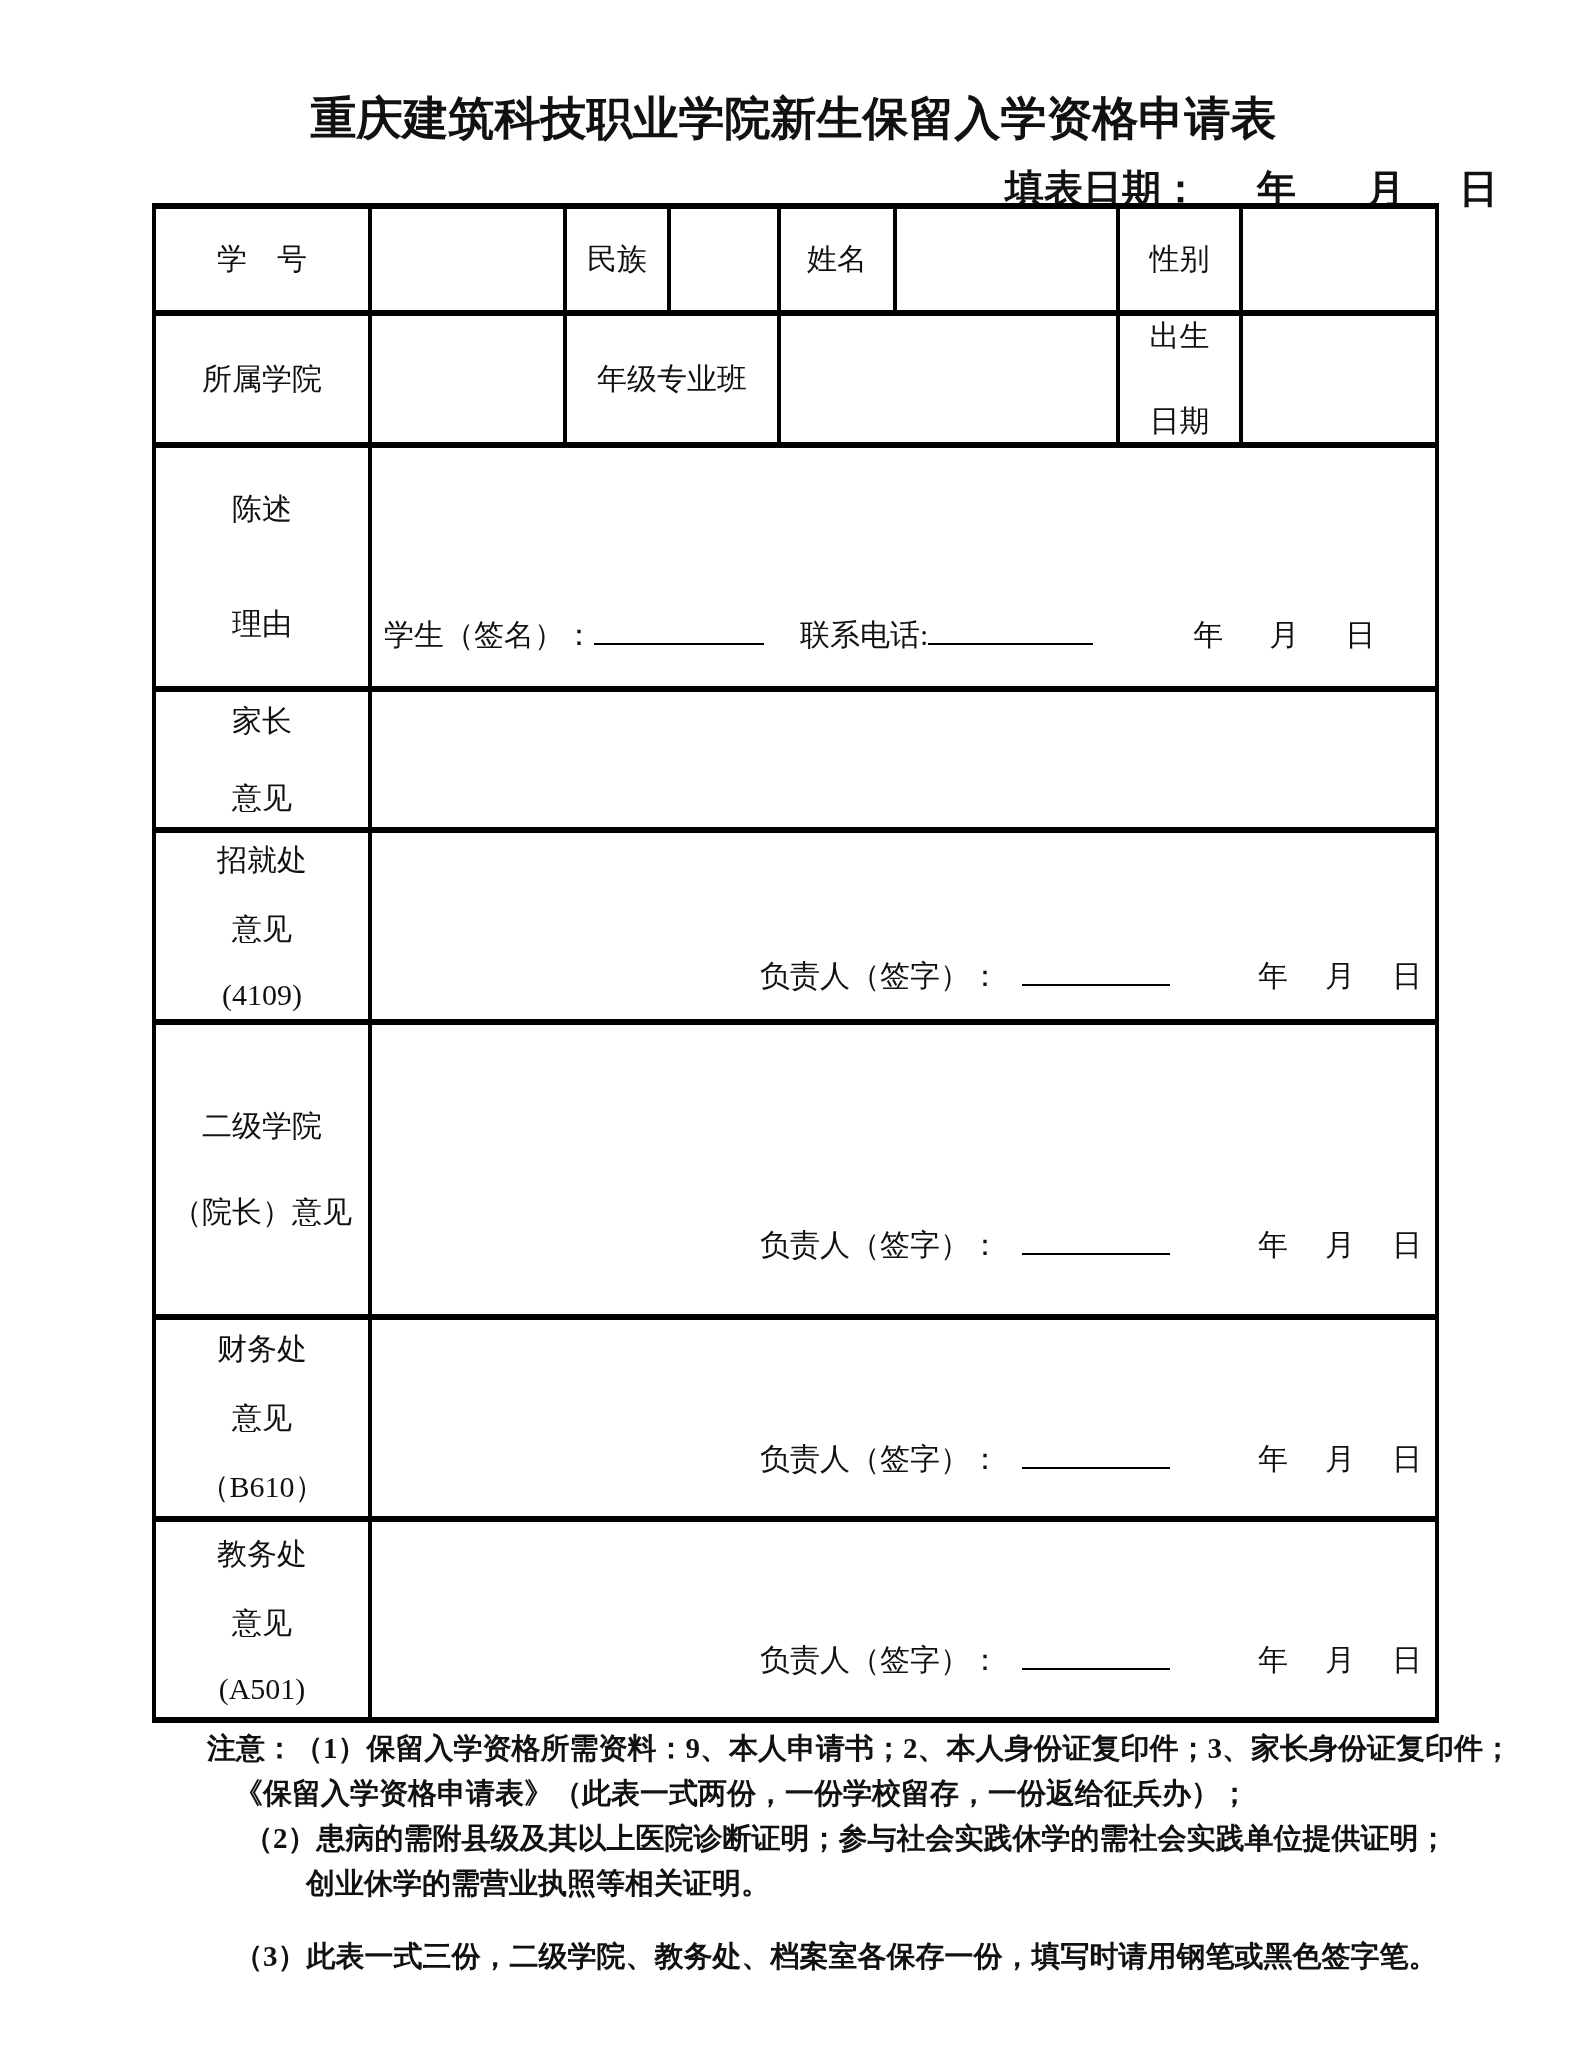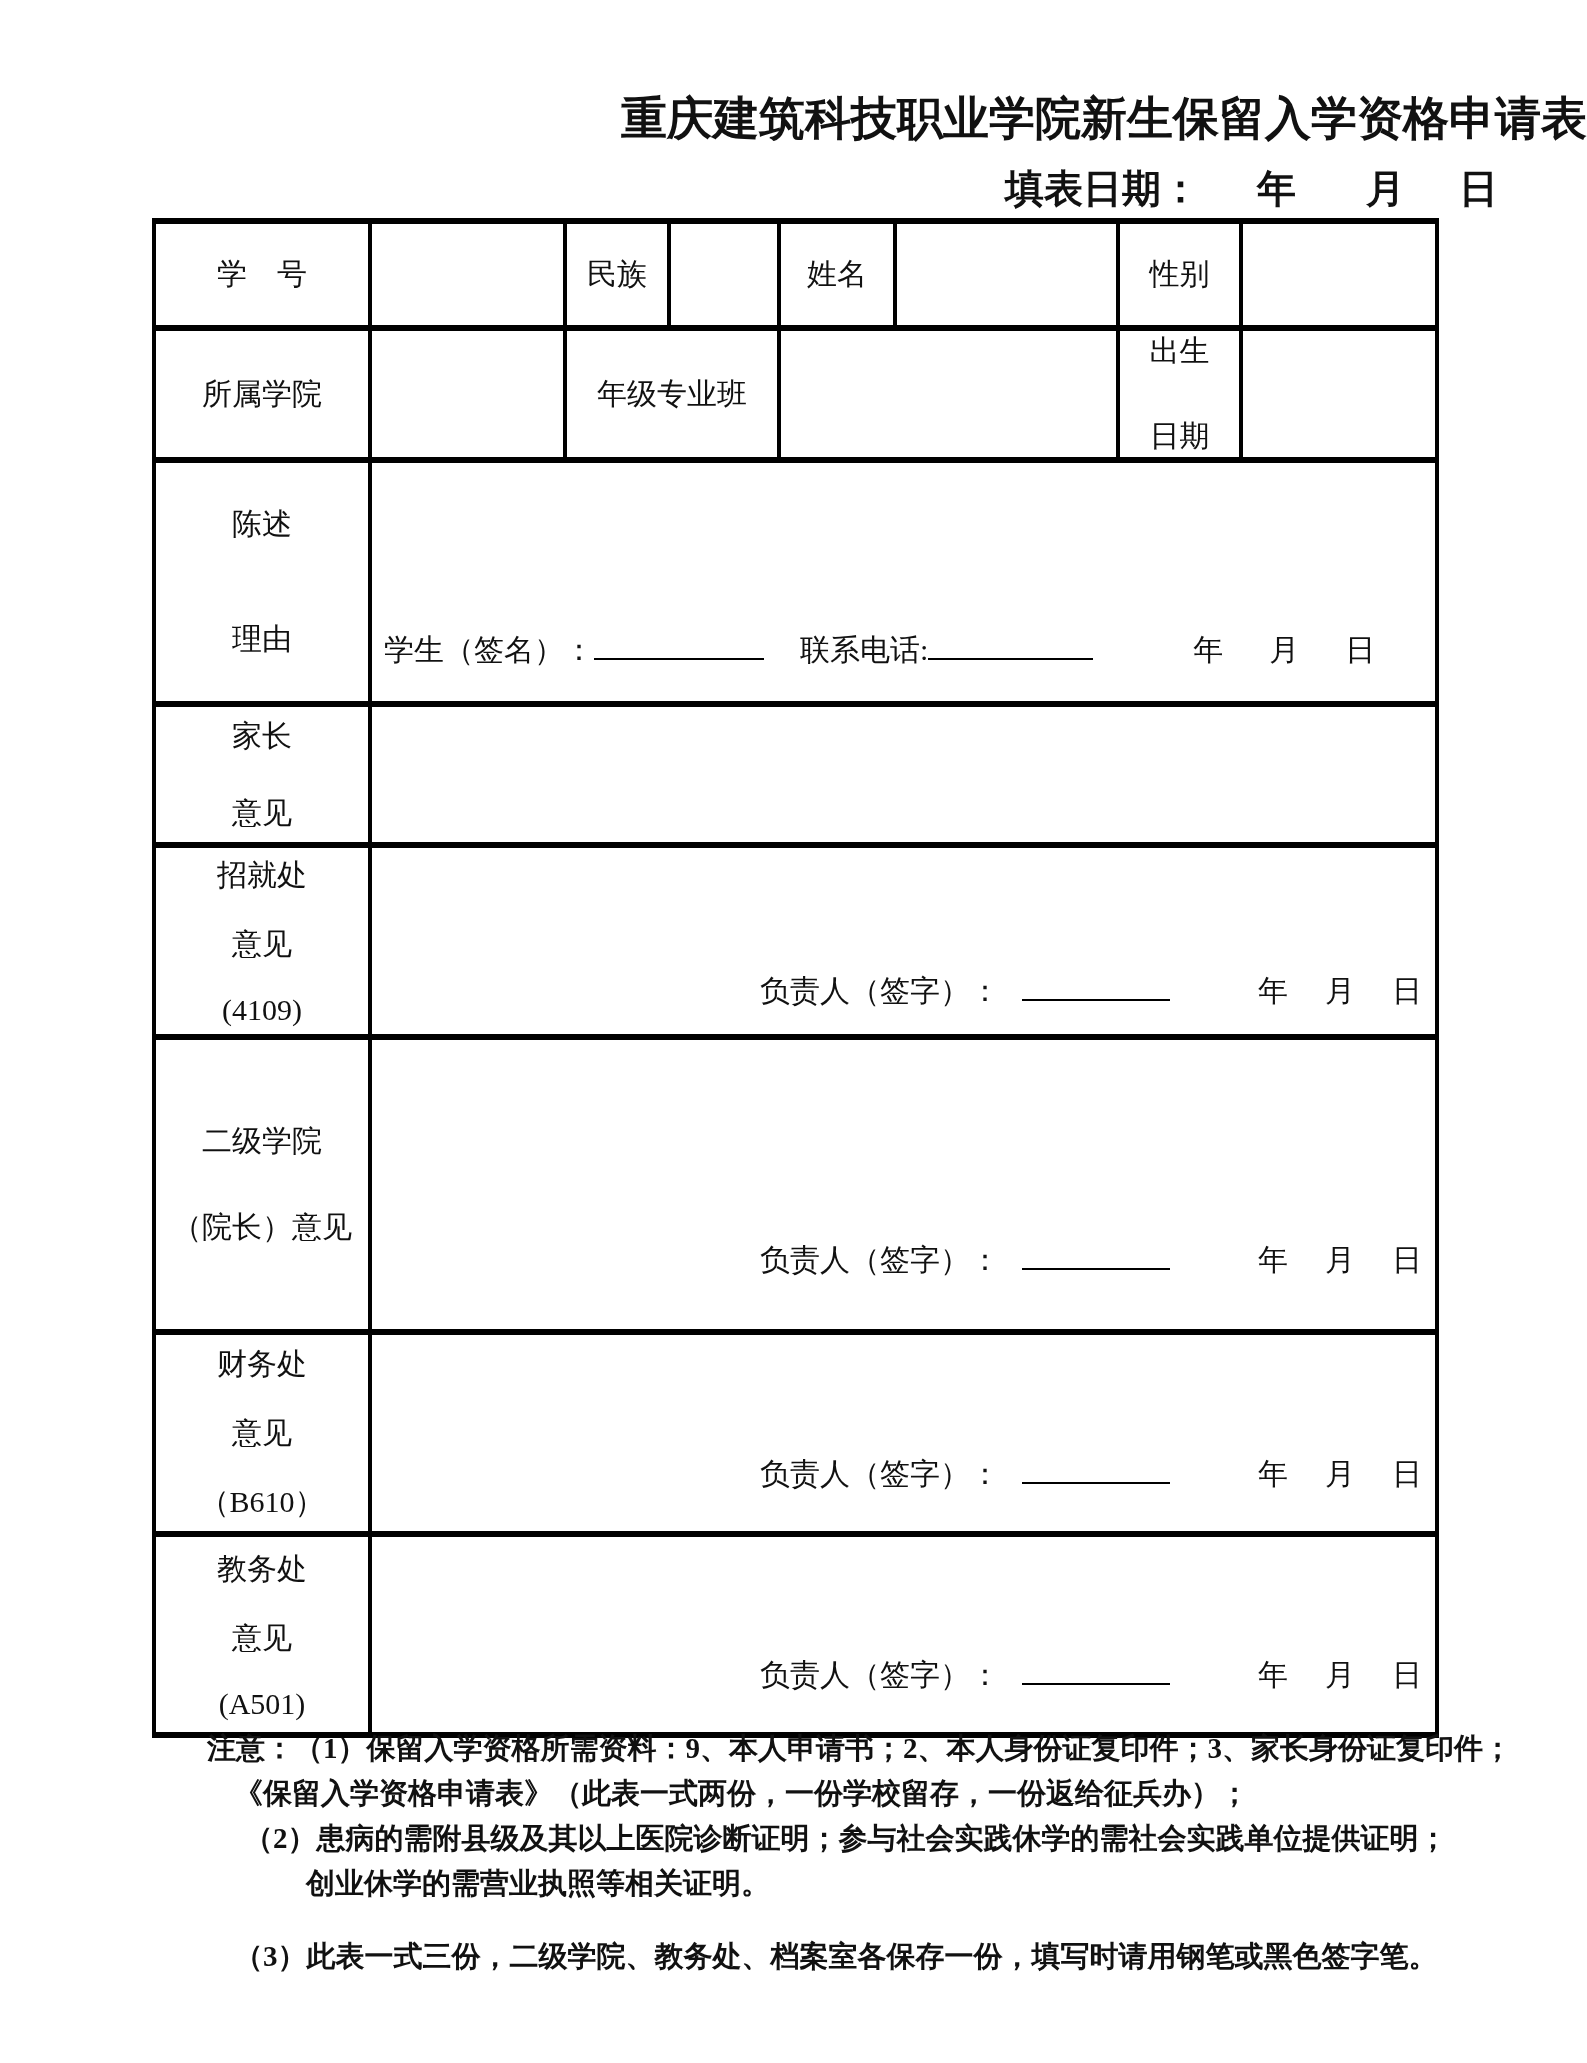--- a/index.html
+++ b/index.html
@@ -8,40 +8,40 @@
     width:1587px;
     height:2063px;
     background:#fff;
     color:#111;
     font-family:"Liberation Serif","DejaVu Serif",serif;
     overflow:hidden;
   }
   .title{
     position:absolute;
     top:88px; left:0; width:100%;
-    text-align:right;
+    text-align:center;
     font-size:46px;
     font-weight:bold;
     letter-spacing:0px;
     white-space:nowrap;
   }
   .date-line{
     position:absolute;
     top:162px; left:1005px;
     font-size:39px;
     font-weight:bold;
     white-space:nowrap;
   }
   .date-line .y{margin-left:57px;}
   .date-line .m{margin-left:70px;}
   .date-line .d{margin-left:54px;}
 
   table.form{
     position:absolute;
-    left:152px; top:218px;
+    left:152px; top:203px;
     width:1283px;
     border-collapse:collapse;
     table-layout:fixed;
   }
   table.form td{
     border-left:4px solid #000;
     border-right:4px solid #000;
     border-top:6px solid #000;
     border-bottom:6px solid #000;
     padding:0;

